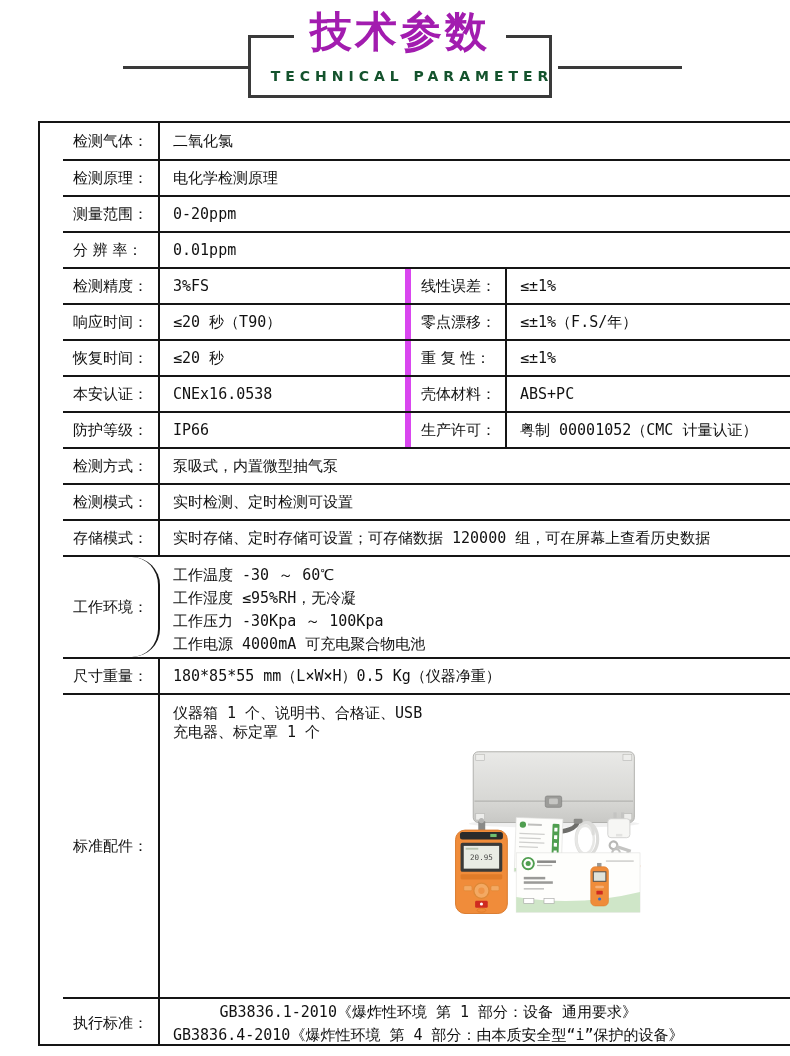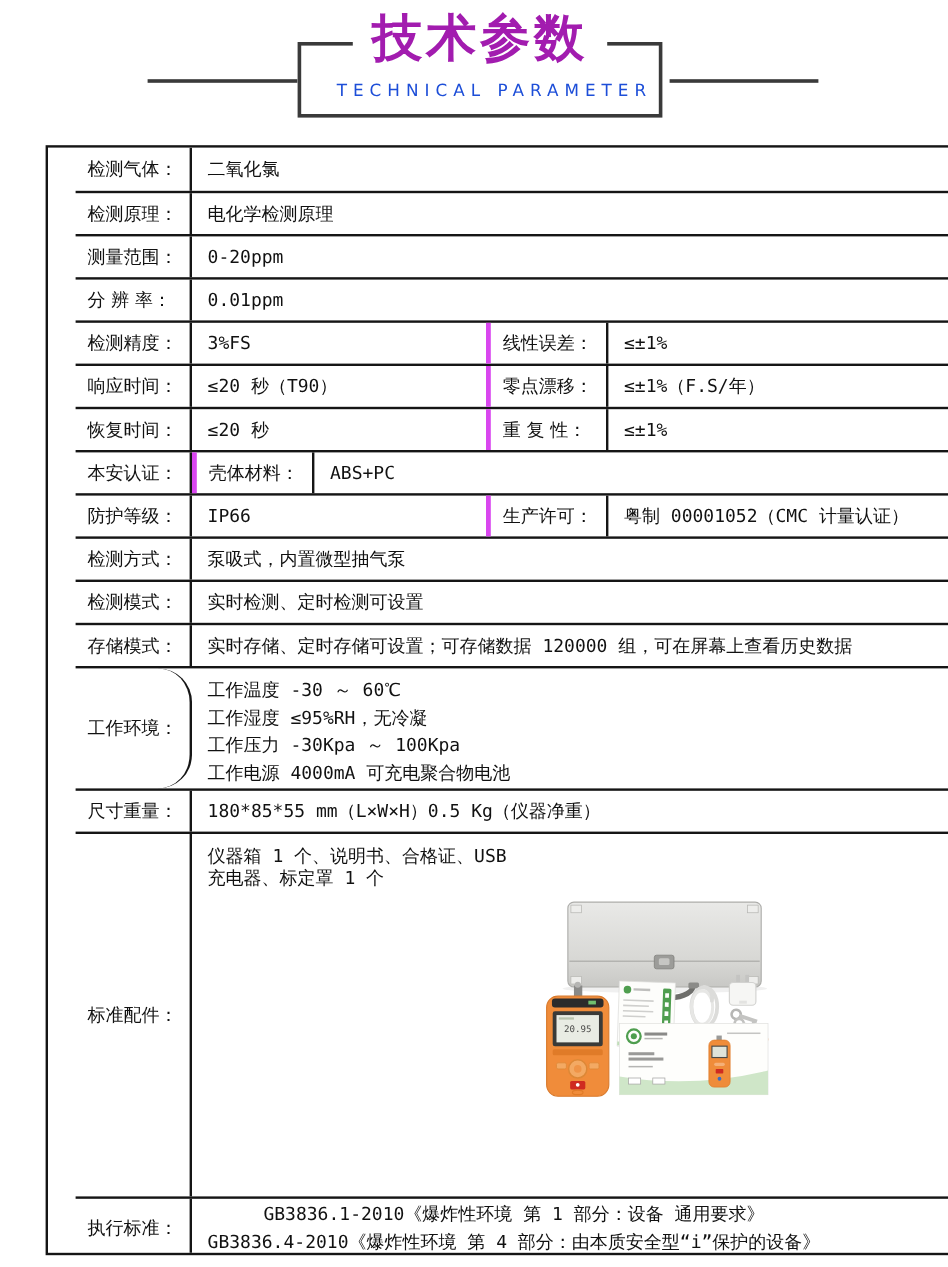--- a/index.html
+++ b/index.html
@@ -10,30 +10,30 @@
   
   .hdr-line{position:absolute;height:3px;background:#3a3a3a;}
   .hdr-line.left{left:123px;top:66px;width:125px;}
   .hdr-line.right{left:558px;top:66px;width:124px;}
   .hdr-box{position:absolute;left:248px;top:35px;width:304px;height:63px;
     border:3px solid #3a3a3a;box-sizing:border-box;background:#fff;}
   .hdr-title-wrap{position:absolute;left:228px;top:6px;width:344px;text-align:center;}
   .hdr-title{display:inline-block;background:#fff;padding:0 16px;
     font-size:42px;font-weight:bold;color:#a21caf;letter-spacing:3px;line-height:52px;}
   .hdr-sub{position:absolute;left:248px;top:68px;width:328px;text-align:center;
-    font-size:14px;letter-spacing:5px;color:#1d4ed8;font-weight:400;}
+    font-size:14px;letter-spacing:5px;color:#14532d;font-weight:700;}
   
   .spec-table{position:absolute;left:38px;top:121px;width:763px;height:925px;
     border:2px solid #151515;box-sizing:border-box;overflow:hidden;background:#fff;padding-left:23px;}
   .tr{display:flex;box-sizing:border-box;height:36px;}
   .tr + .tr{border-top:2px solid #151515;}
   .td{box-sizing:border-box;display:flex;align-items:center;font-size:15px;
     white-space:nowrap;overflow:hidden;}
   .td.lbl{width:97px;border-right:2px solid #151515;padding-left:10px;flex:none;}
-  .td.lbl2{width:102px;border-left:4px solid #d946ef;border-right:2px solid #151515;
+  .td.lbl2{width:102px;border-left:6px solid #d946ef;border-right:2px solid #151515;
     padding-left:10px;flex:none;}
   .td.val{flex:1;padding-left:13px;
     font-family:"DejaVu Sans Mono","Liberation Mono",monospace;}
   .td.val.mid{flex:none;width:245px;}
   .tr.env{height:102px;}
   .tr.env .td{align-items:flex-start;}
   .tr.env .td.lbl{align-items:center;border-radius:28px;}
   .env-lines{padding:7px 0 0 13px;font-family:"DejaVu Sans Mono","Liberation Mono",monospace;}
   .env-lines .line{line-height:23px;font-size:15px;}
   .tr.acc{height:304px;}
@@ -98,20 +98,21 @@
 
     <div class="tr">
       <div class="td lbl">恢复时间：</div>
       <div class="td val mid">≤20 秒</div>
       <div class="td lbl2">重 复 性：</div>
       <div class="td val">≤±1%</div>
     </div>
 
     <div class="tr">
       <div class="td lbl">本安认证：</div>
+      <div class="td val mid">CNEx16.0538</div>
       <div class="td lbl2">壳体材料：</div>
       <div class="td val">ABS+PC</div>
     </div>
 
     <div class="tr">
       <div class="td lbl">防护等级：</div>
       <div class="td val mid">IP66</div>
       <div class="td lbl2">生产许可：</div>
       <div class="td val">粤制 00001052（CMC 计量认证）</div>
     </div>

